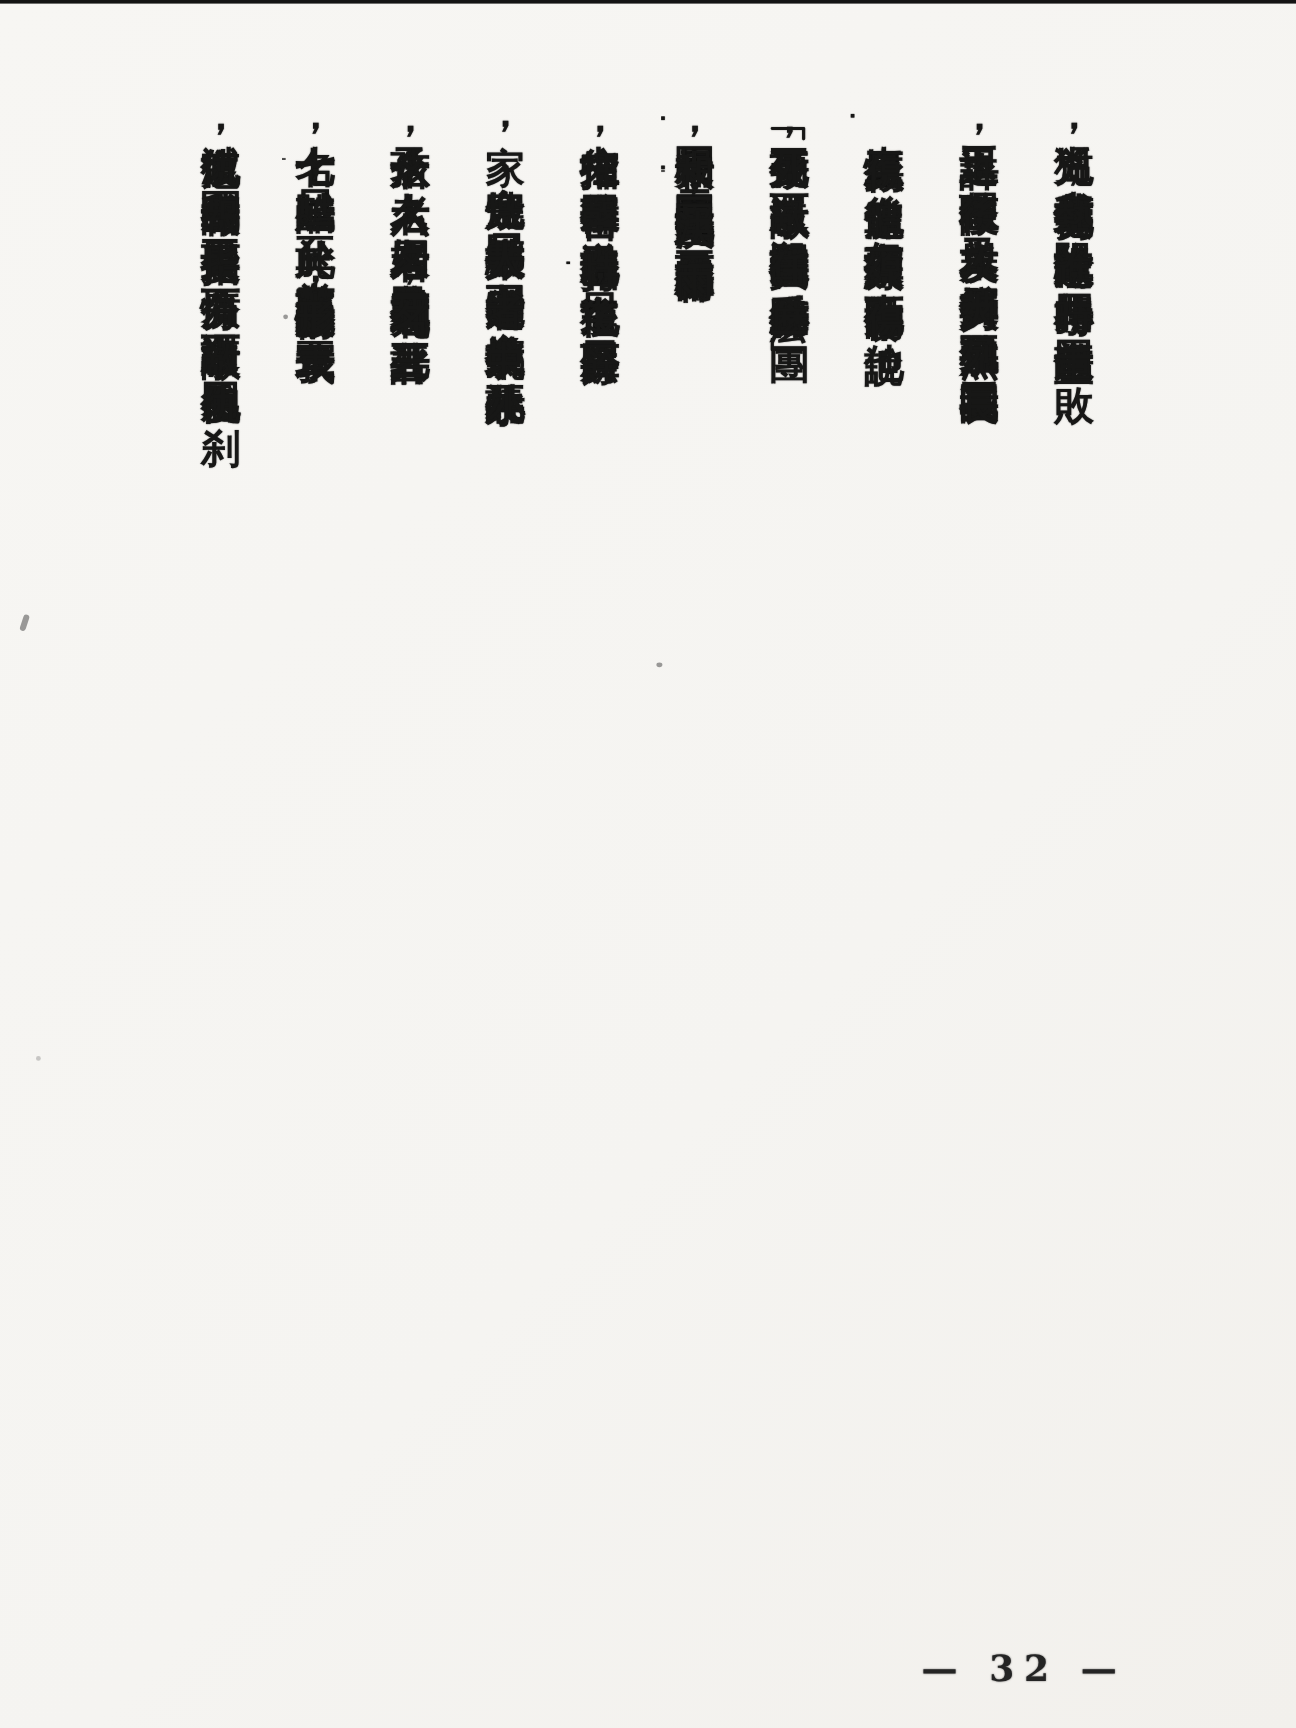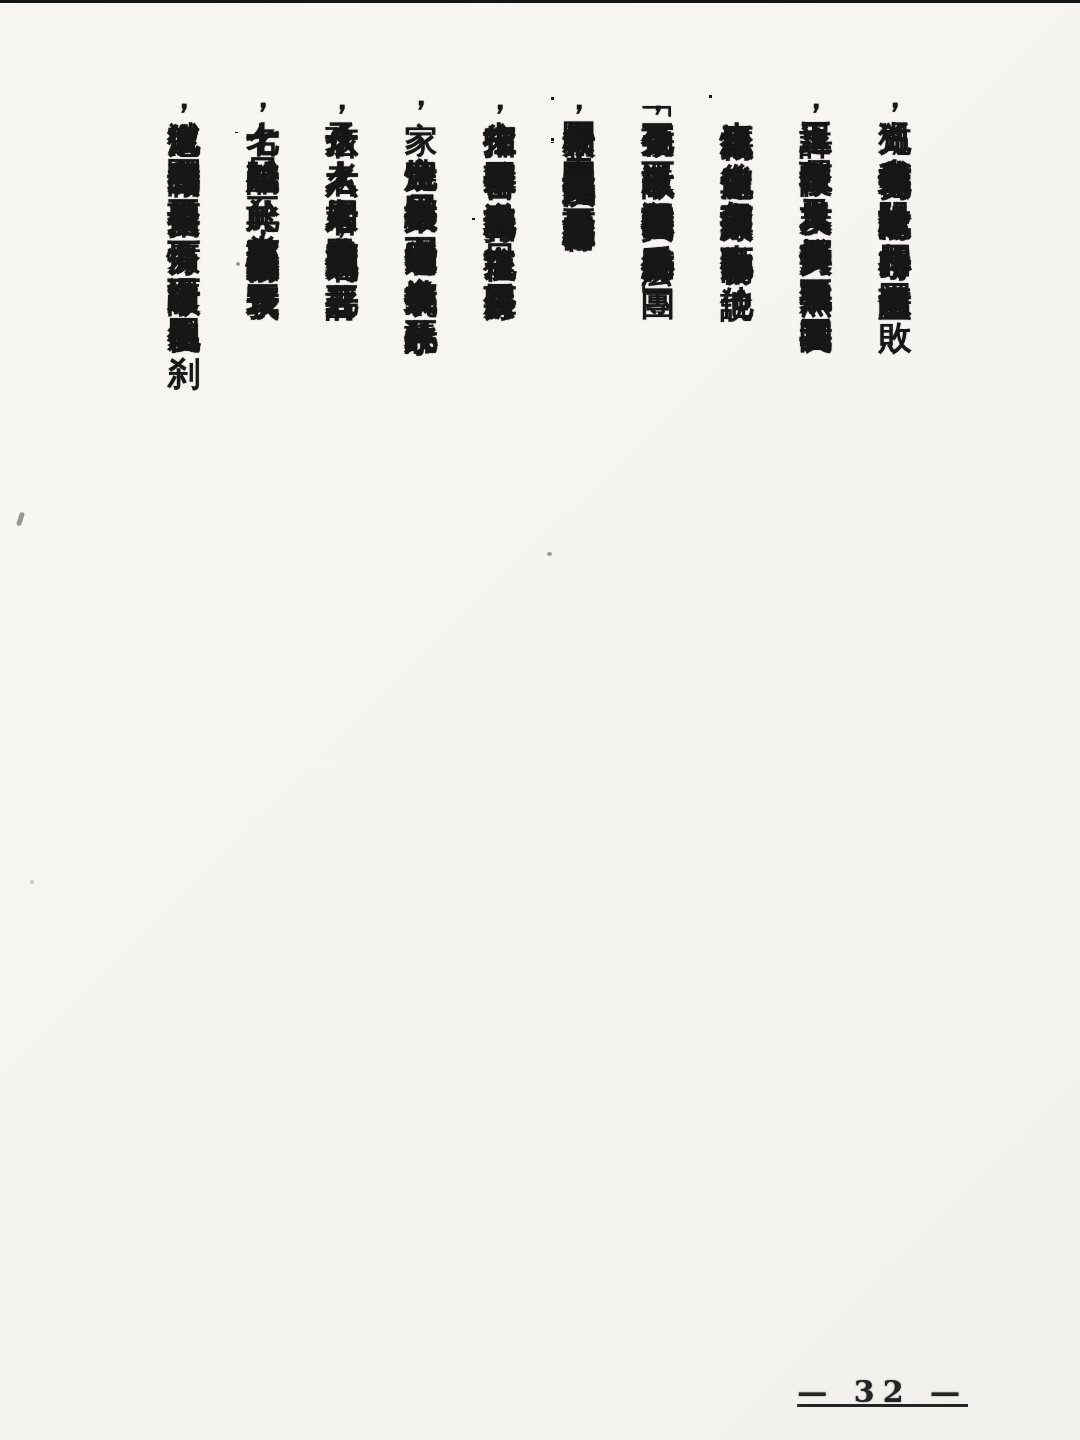--- a/index.html
+++ b/index.html
@@ -48,27 +48,26 @@
     text-decoration: underline;
     text-underline-position: left;
     text-decoration-thickness: 2.5px;
     text-underline-offset: 8px;
   }
   .page-number {
     position: absolute;
     top: 1374px;
     left: 768px;
     width: 200px;
-    text-align: right;
+    text-align: left;
     font-size: 30px;
     font-weight: bold;
     color: #242424;
     letter-spacing: 8px;
     text-shadow: 0 0 1.5px rgba(20,20,20,0.7);
-    text-decoration: underline;
   }
   .speck {
     position: absolute;
     background: rgba(40,40,40,0.45);
     border-radius: 50%;
   }
   .speck-1 { left: 18px;  top: 512px;  width: 5px; height: 14px; border-radius: 3px; transform: rotate(18deg); }
   .speck-2 { left: 236px; top: 262px;  width: 4px; height: 4px; }
   .speck-3 { left: 547px; top: 552px;  width: 5px; height: 4px; }
   .speck-4 { left: 30px;  top: 880px;  width: 4px; height: 4px; opacity: .5; }

